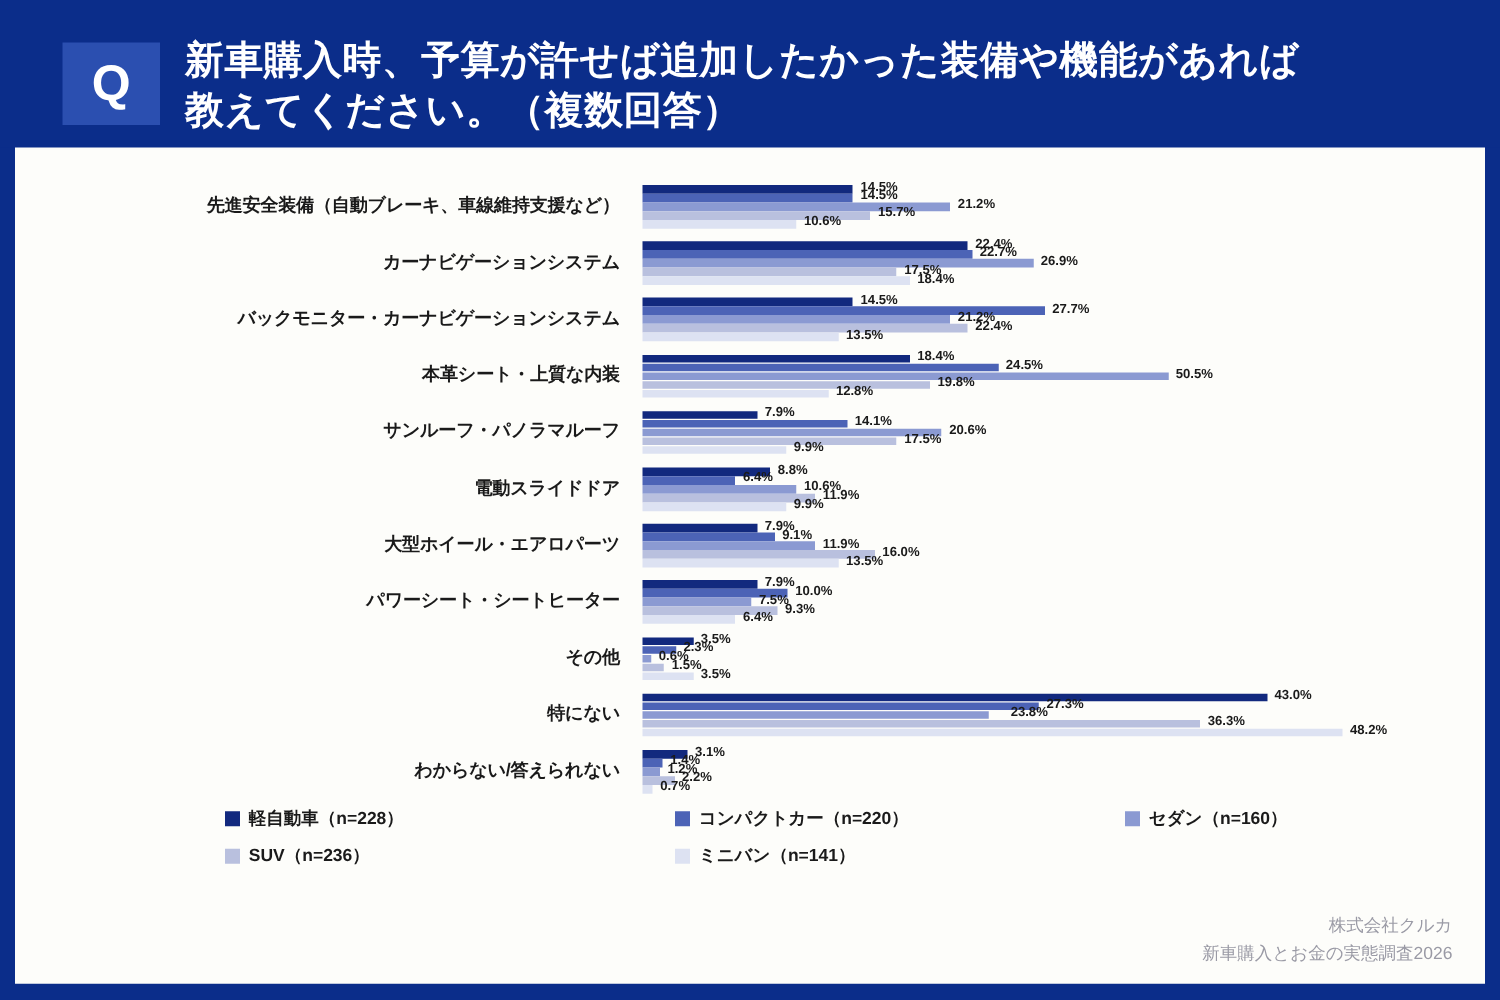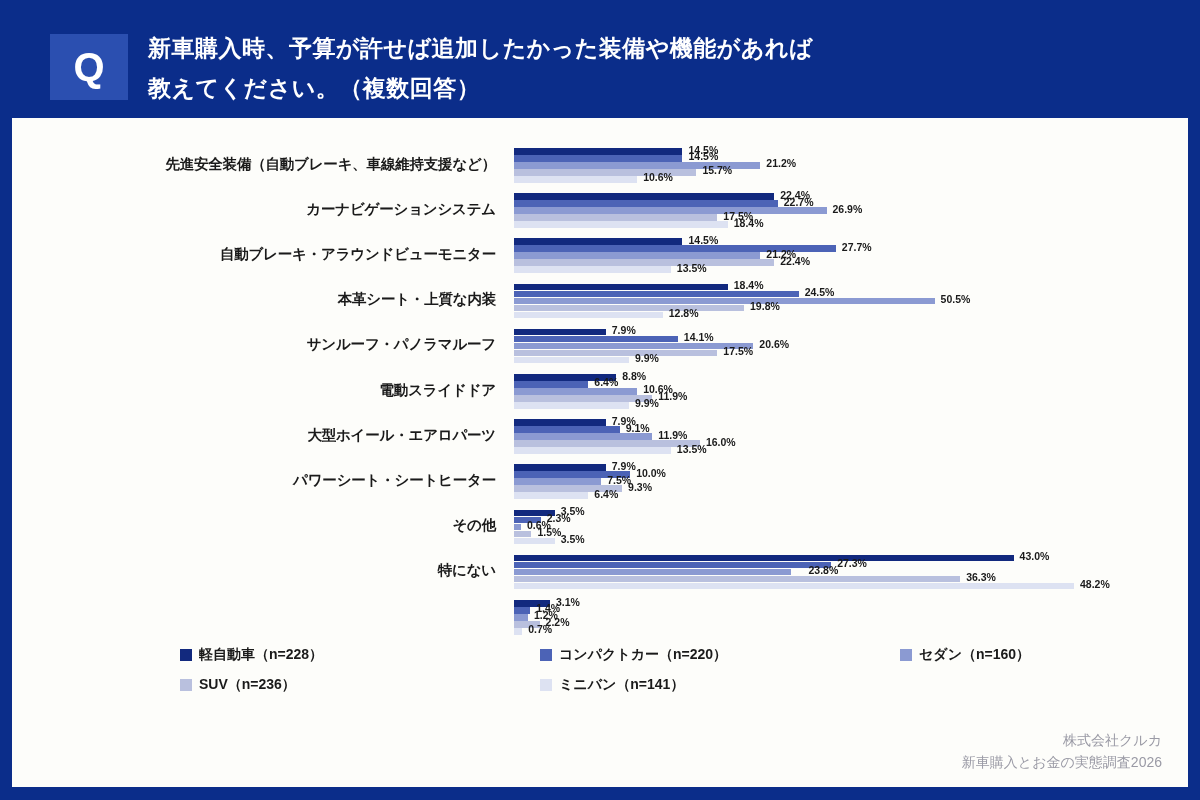--- a/index.html
+++ b/index.html
@@ -20,21 +20,21 @@
     background:#2b4fb0;
     display:flex;align-items:center;justify-content:center;
   }
   #q-badge span{
     color:#ffffff;font-size:40px;font-weight:700;line-height:1;
   }
   #title-wrap{
     position:absolute;left:148px;top:28px;width:1000px;
   }
   .title-line{
-    color:#ffffff;font-weight:700;font-size:23px;line-height:40px;
+    color:#ffffff;font-weight:700;font-size:31px;line-height:40px;
     letter-spacing:0.5px;white-space:nowrap;
   }
   
   #panel{
     position:absolute;left:12px;top:118px;width:1176px;height:669px;
     background:#fdfdfa;
   }
   
   #chart{
     position:absolute;left:0;top:0;width:1176px;height:520px;
@@ -140,21 +140,21 @@
             <div class="bar" style="width: 203.32px; background: rgb(185, 192, 222);"></div>
             <div class="val" style="left: 209.32px;">17.5%</div>
           </div>
           <div class="barline">
             <div class="bar" style="width: 213.776px; background: rgb(221, 226, 242);"></div>
             <div class="val" style="left: 219.776px;">18.4%</div>
           </div>
         </div>
       </div>
       <div class="row" style="top: 118.4px;">
-        <div class="cat-label">自動ブレーキ・アラウンドビューモニター</div>
+        <div class="cat-label">バックモニター・カーナビゲーションシステム</div>
         <div class="bars">
           <div class="barline">
             <div class="bar" style="width: 168.465px; background: rgb(18, 41, 126);"></div>
             <div class="val" style="left: 174.465px;">14.5%</div>
           </div>
           <div class="barline">
             <div class="bar" style="width: 321.826px; background: rgb(76, 99, 182);"></div>
             <div class="val" style="left: 327.826px;">27.7%</div>
           </div>
           <div class="barline">
@@ -340,20 +340,21 @@
             <div class="bar" style="width: 446.141px; background: rgb(185, 192, 222);"></div>
             <div class="val" style="left: 452.141px;">36.3%</div>
           </div>
           <div class="barline">
             <div class="bar" style="width: 560px; background: rgb(221, 226, 242);"></div>
             <div class="val" style="left: 566px;">48.2%</div>
           </div>
         </div>
       </div>
       <div class="row" style="top: 480px;">
+        <div class="cat-label">わからない/答えられない</div>
         <div class="bars">
           <div class="barline">
             <div class="bar" style="width: 36.0166px; background: rgb(18, 41, 126);"></div>
             <div class="val" style="left: 42.0166px;">3.1%</div>
           </div>
           <div class="barline">
             <div class="bar" style="width: 16.2656px; background: rgb(76, 99, 182);"></div>
             <div class="val" style="left: 22.2656px;">1.4%</div>
           </div>
           <div class="barline">

